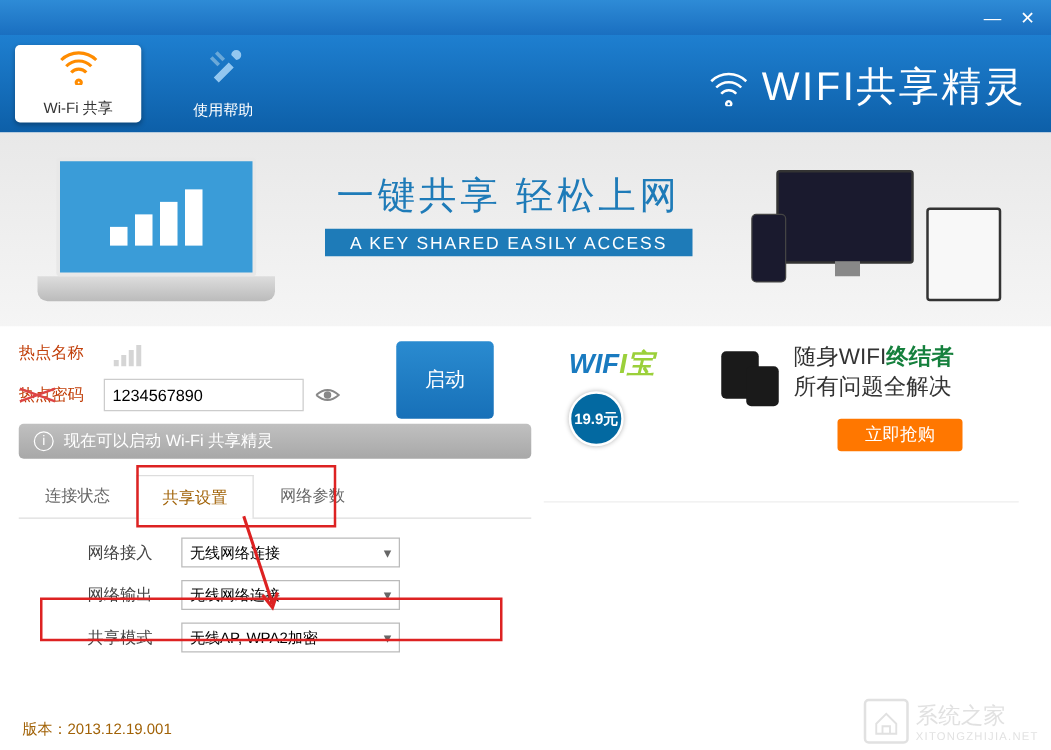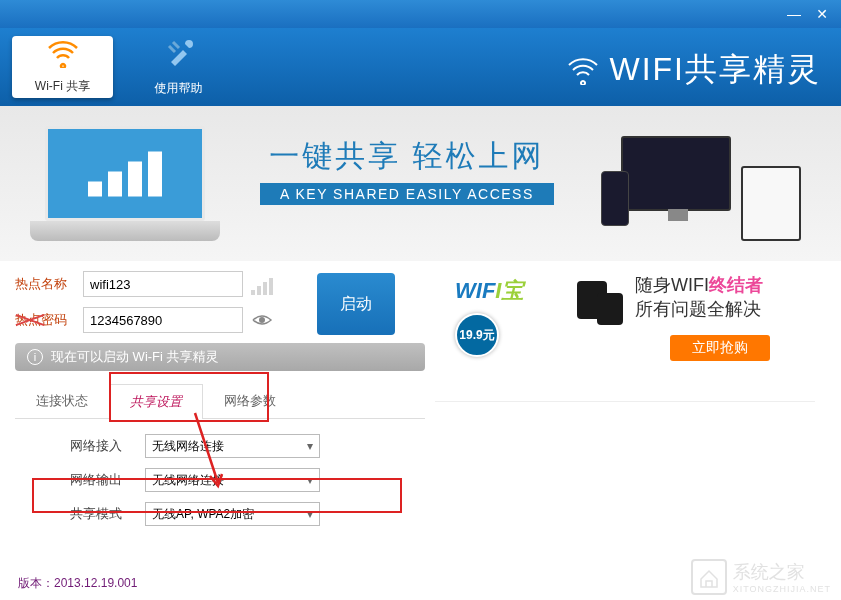--- a/index.html
+++ b/index.html
@@ -55,46 +55,46 @@
     .pwd-cross::after { transform: rotate(-20deg); }
     .start-btn { width: 78px; height: 62px; background: linear-gradient(#2a8bd0, #1770b8); color: #fff; border: none; border-radius: 4px; font-size: 16px; margin-left: 40px; cursor: pointer; }
     .form-block { position: relative; }
     .start-btn-wrap { position: absolute; right: 30px; top: 2px; }
     
     .status-bar { height: 28px; background: linear-gradient(#c0c0c0, #a8a8a8); color: #fff; font-size: 13px; display: flex; align-items: center; padding-left: 12px; border-radius: 4px; margin-bottom: 12px; }
     .status-bar .info-icon { width: 16px; height: 16px; border: 1.5px solid #fff; border-radius: 50%; margin-right: 8px; display: flex; align-items: center; justify-content: center; font-size: 11px; }
     
     .tabs { display: flex; border-bottom: 1px solid #ddd; }
     .tab { padding: 8px 20px; font-size: 13px; color: #666; cursor: pointer; border: 1px solid transparent; border-bottom: none; }
-    .tab.active { background: #fff; border-color: #ddd; color: #be185d; position: relative; top: 1px; font-style: italic; }
+    .tab.active { background: #fff; border-color: #ddd; color: #a16207; position: relative; top: 1px; }
     
     .settings { padding: 15px 5px 0 5px; }
     .setting-row { display: flex; align-items: center; margin-bottom: 10px; padding-left: 50px; }
     .setting-label { width: 75px; font-size: 13px; color: #444; }
     .setting-select { width: 175px; height: 24px; border: 1px solid #bbb; padding: 0 6px; font-size: 12px; background: #fff; position: relative; display: flex; align-items: center; cursor: pointer; }
     .setting-select::after { content: '▾'; position: absolute; right: 6px; color: #666; }
     
     .highlight-box1 { position: absolute; border: 2.5px solid #d22; left: 109px; top: 372px; width: 160px; height: 50px; pointer-events: none; z-index: 20; }
     .highlight-box2 { position: absolute; border: 2.5px solid #d22; left: 32px; top: 478px; width: 370px; height: 35px; pointer-events: none; z-index: 20; }
     .highlight-arrow { position: absolute; left: 180px; top: 408px; z-index: 20; pointer-events: none; }
     
     .promo { position: relative; }
     .promo-logo { font-size: 22px; color: #1a7bc0; font-weight: bold; font-style: italic; position: absolute; left: 0; top: 5px; }
     .promo-logo span { color: #9bd03a; }
     .promo-usb { position: absolute; left: 100px; top: 0; width: 70px; height: 65px; }
     .usb-shape { width: 30px; height: 38px; background: #1a1a1a; border-radius: 4px; position: absolute; left: 22px; top: 10px; }
     .usb-shape2 { width: 26px; height: 32px; background: #1a1a1a; border-radius: 4px; position: absolute; left: 42px; top: 22px; }
     .promo-price { position: absolute; left: 0; top: 42px; width: 44px; height: 44px; background: #0369a1; color: #fff; border-radius: 50%; display: flex; align-items: center; justify-content: center; font-size: 12px; font-weight: bold; border: 2px solid #fff; box-shadow: 0 0 4px rgba(0,0,0,0.3); }
     .promo-text { position: absolute; left: 180px; top: 2px; font-size: 18px; color: #333; }
-    .promo-text .orange { color: #ec4899; }
+    .promo-text .orange { color: #15803d; }
     .promo-text .bold { font-weight: bold; }
     .promo-btn { position: absolute; left: 215px; top: 64px; padding: 4px 22px; background: #ff7700; color: #fff; font-size: 14px; border: none; border-radius: 3px; cursor: pointer; }
     .promo-divider { position: absolute; left: -20px; top: 130px; right: 0; height: 1px; background: #eee; }
     
-    .footer { position: absolute; bottom: 8px; left: 18px; font-size: 12px; color: #701a75; }
+    .footer { position: absolute; bottom: 8px; left: 18px; font-size: 12px; color: #a16207; }
     .watermark { position: absolute; bottom: 5px; right: 10px; color: rgba(220,220,220,0.85); font-size: 18px; display: flex; align-items: center; }
     .watermark-icon { width: 36px; height: 36px; border: 2px solid rgba(220,220,220,0.85); border-radius: 4px; margin-right: 6px; display: flex; align-items: center; justify-content: center; font-size: 20px; }
     .watermark-sub { font-size: 9px; display: block; letter-spacing: 1px; }
   </style>
 </head>
 <body>
 
 <div class="titlebar">
   <div class="titlebar-btn">—</div>
   <div class="titlebar-btn">✕</div>
@@ -147,21 +147,20 @@
       <div class="device-phone"></div>
       <div class="device-tablet"></div>
   </div>
 </div>
 
 <div class="content">
   <div class="left-panel">
     <div class="form-block">
       <div class="form-row">
         <span class="form-label">热点名称</span>
-        <input class="form-input" value="wifi123" style="">
         <span class="signal-ind">
             <span></span>
             <span></span>
             <span></span>
             <span></span>
           </span>
       </div>
       <div class="form-row">
         <span class="form-label">热点密码</span>
         <input class="form-input" value="1234567890" style="">

